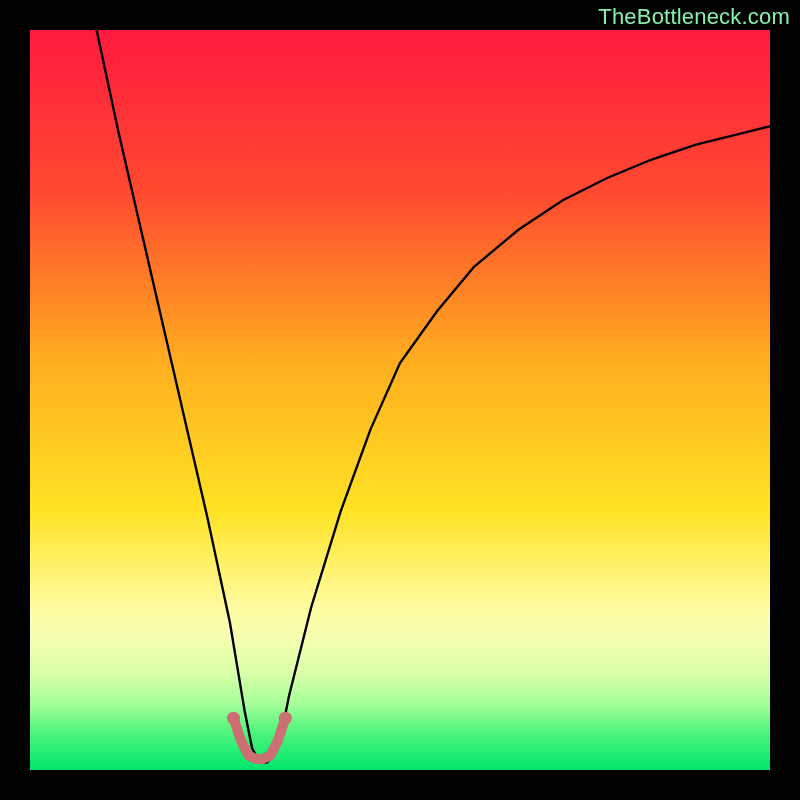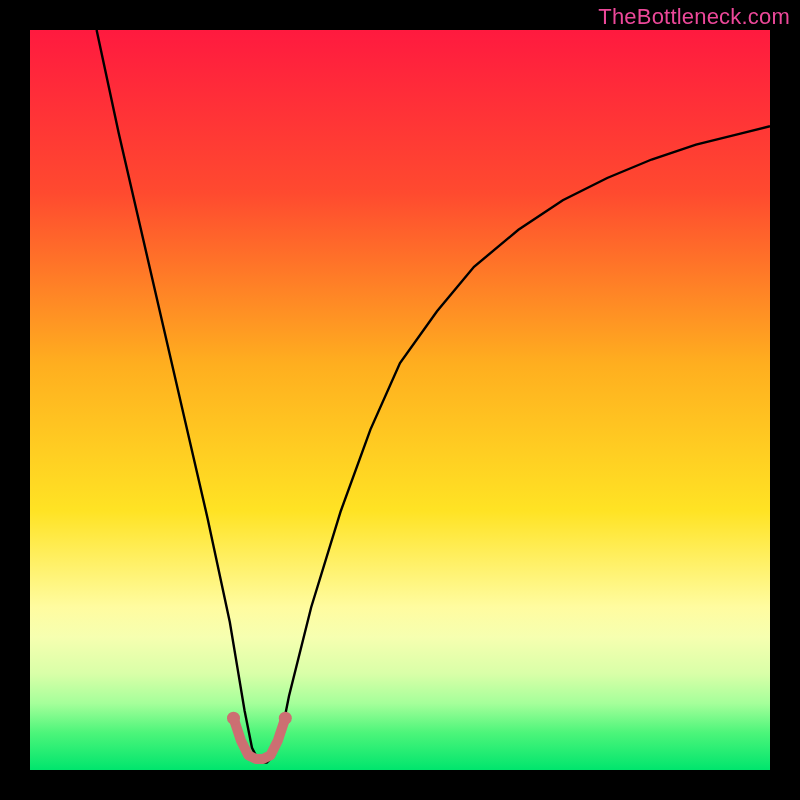--- a/index.html
+++ b/index.html
@@ -23,21 +23,21 @@
     position: absolute;
     left: 30px;
     top: 30px;
     width: 740px;
     height: 740px;
   }
   .attribution {
     position: absolute;
     top: 4px;
     right: 10px;
-    color: #ec4899;
+    color: #86efac;
     font-size: 22px;
     font-weight: 500;
     letter-spacing: 0.2px;
     margin-left: 42px;
   }
   svg { display: block; }
 </style>
 </head>
 <body>
 

